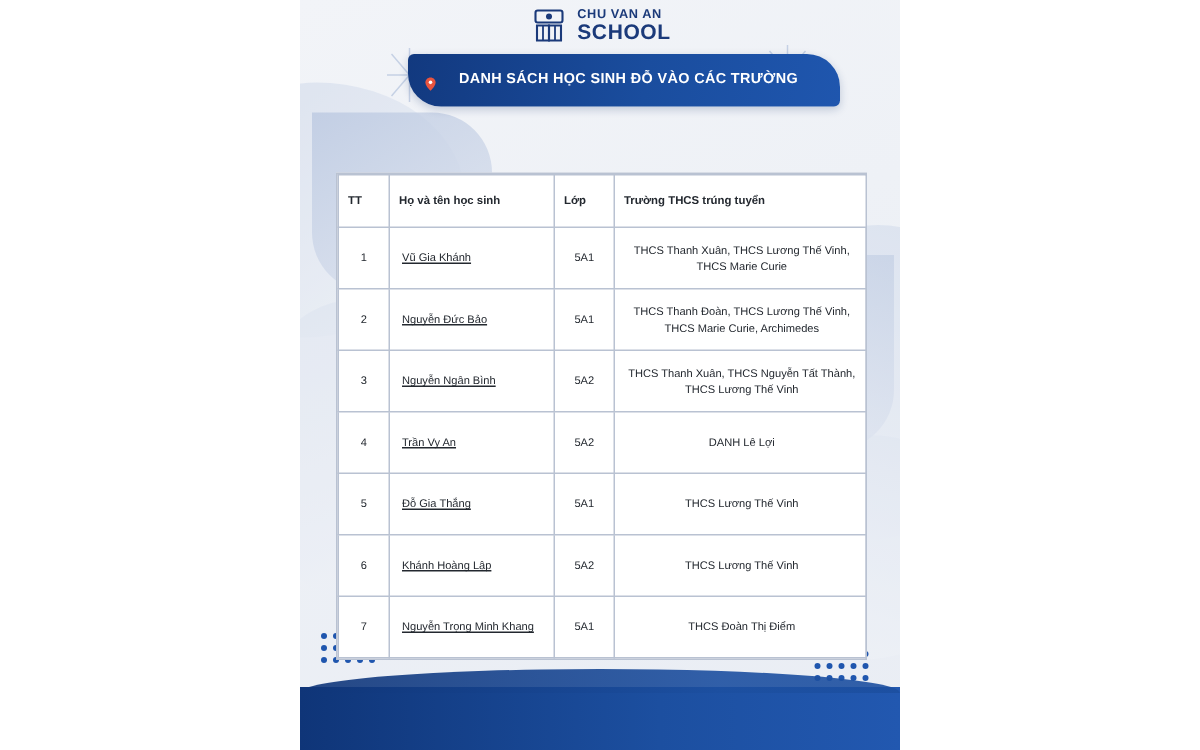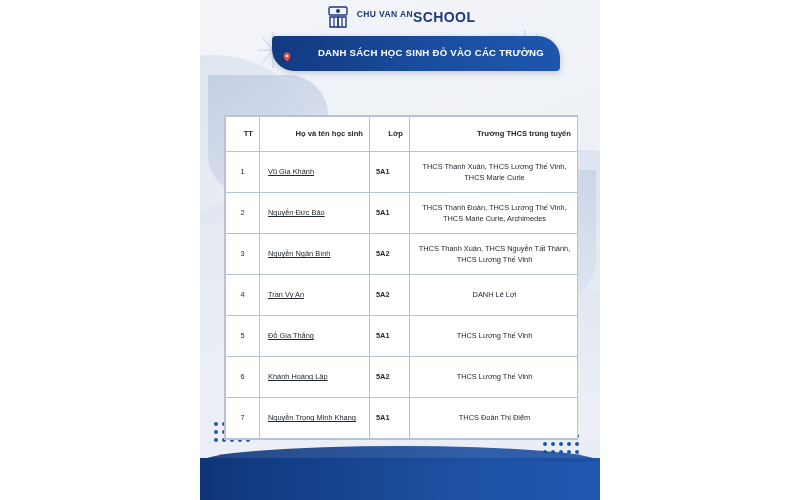--- a/index.html
+++ b/index.html
@@ -90,21 +90,21 @@
   }
   .logo-mark {
     width: 26px;
     height: 26px;
     display: flex;
     align-items: center;
     justify-content: center;
   }
   .logo-text {
     display: flex;
-    flex-direction: row;
+    flex-direction: column;
     line-height: 1.05;
   }
   .logo-text .l1 {
     font-size: 8.5px;
     font-weight: bold;
     letter-spacing: 0.4px;
     color: #1b3a7a;
   }
   .logo-text .l2 {
     font-size: 14px;
@@ -122,21 +122,21 @@
     padding: 10px 16px 11px 22px;
     background: linear-gradient(100deg, #12397f 0%, #1a4d9e 55%, #1f56ae 100%);
     border-radius: 4px 22px 4px 22px;
     box-shadow: 0 2px 6px rgba(20,50,110,0.22);
     z-index: 6;
   }
   .title-banner .t-line {
     color: #ffffff;
     font-size: 9.6px;
     font-weight: bold;
-    text-align: right;
+    text-align: center;
     letter-spacing: 0.25px;
     line-height: 1.45;
   }
   .title-pin {
     position: absolute;
     left: 10px;
     top: 12px;
     width: 10px;
     height: 10px;
   }
@@ -168,32 +168,32 @@
   th, td {
     border: 1px solid #b9c2d2;
     padding: 6px 6px;
     font-size: 7.4px;
     color: #23282f;
     vertical-align: middle;
     line-height: 1.5;
   }
   thead th {
     font-weight: bold;
-    text-align: right;
+    text-align: left;
     height: 22px;
     font-size: 7.6px;
     background: #ffffff;
   }
   col.c-tt { width: 34px; }
   col.c-name { width: 110px; }
   col.c-class { width: 40px; }
   col.c-school { width: 168px; }
 
   td.tt { text-align: center; }
-  td.cls { text-align: left; font-weight: bold; }
+  td.cls { text-align: center; }
   td.name { padding-left: 8px; text-decoration: underline; }
   td.school { padding-left: 8px; text-align: center; }
   tbody tr { height: 41px; }
 
   
   .dots {
     position: absolute;
     display: grid;
     grid-template-columns: repeat(5, 5px);
     grid-auto-rows: 5px;

